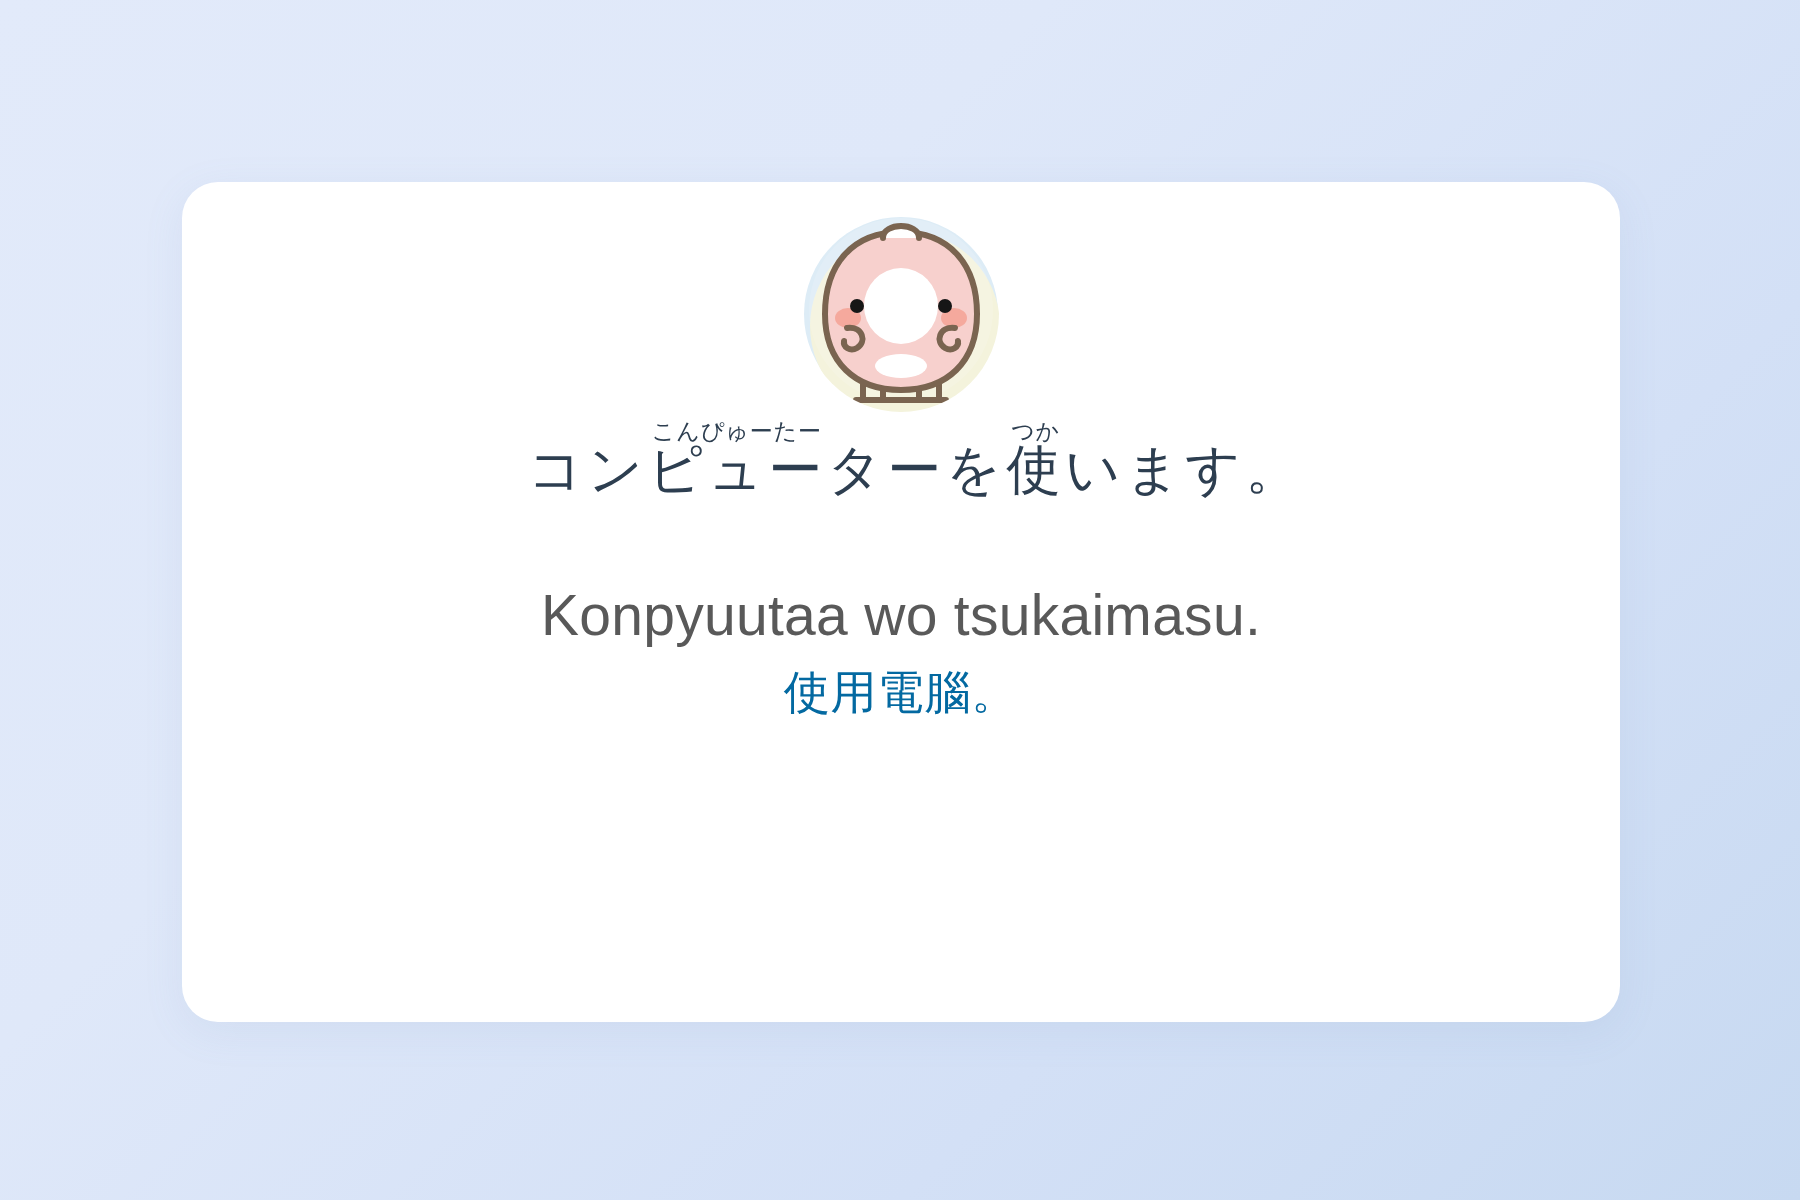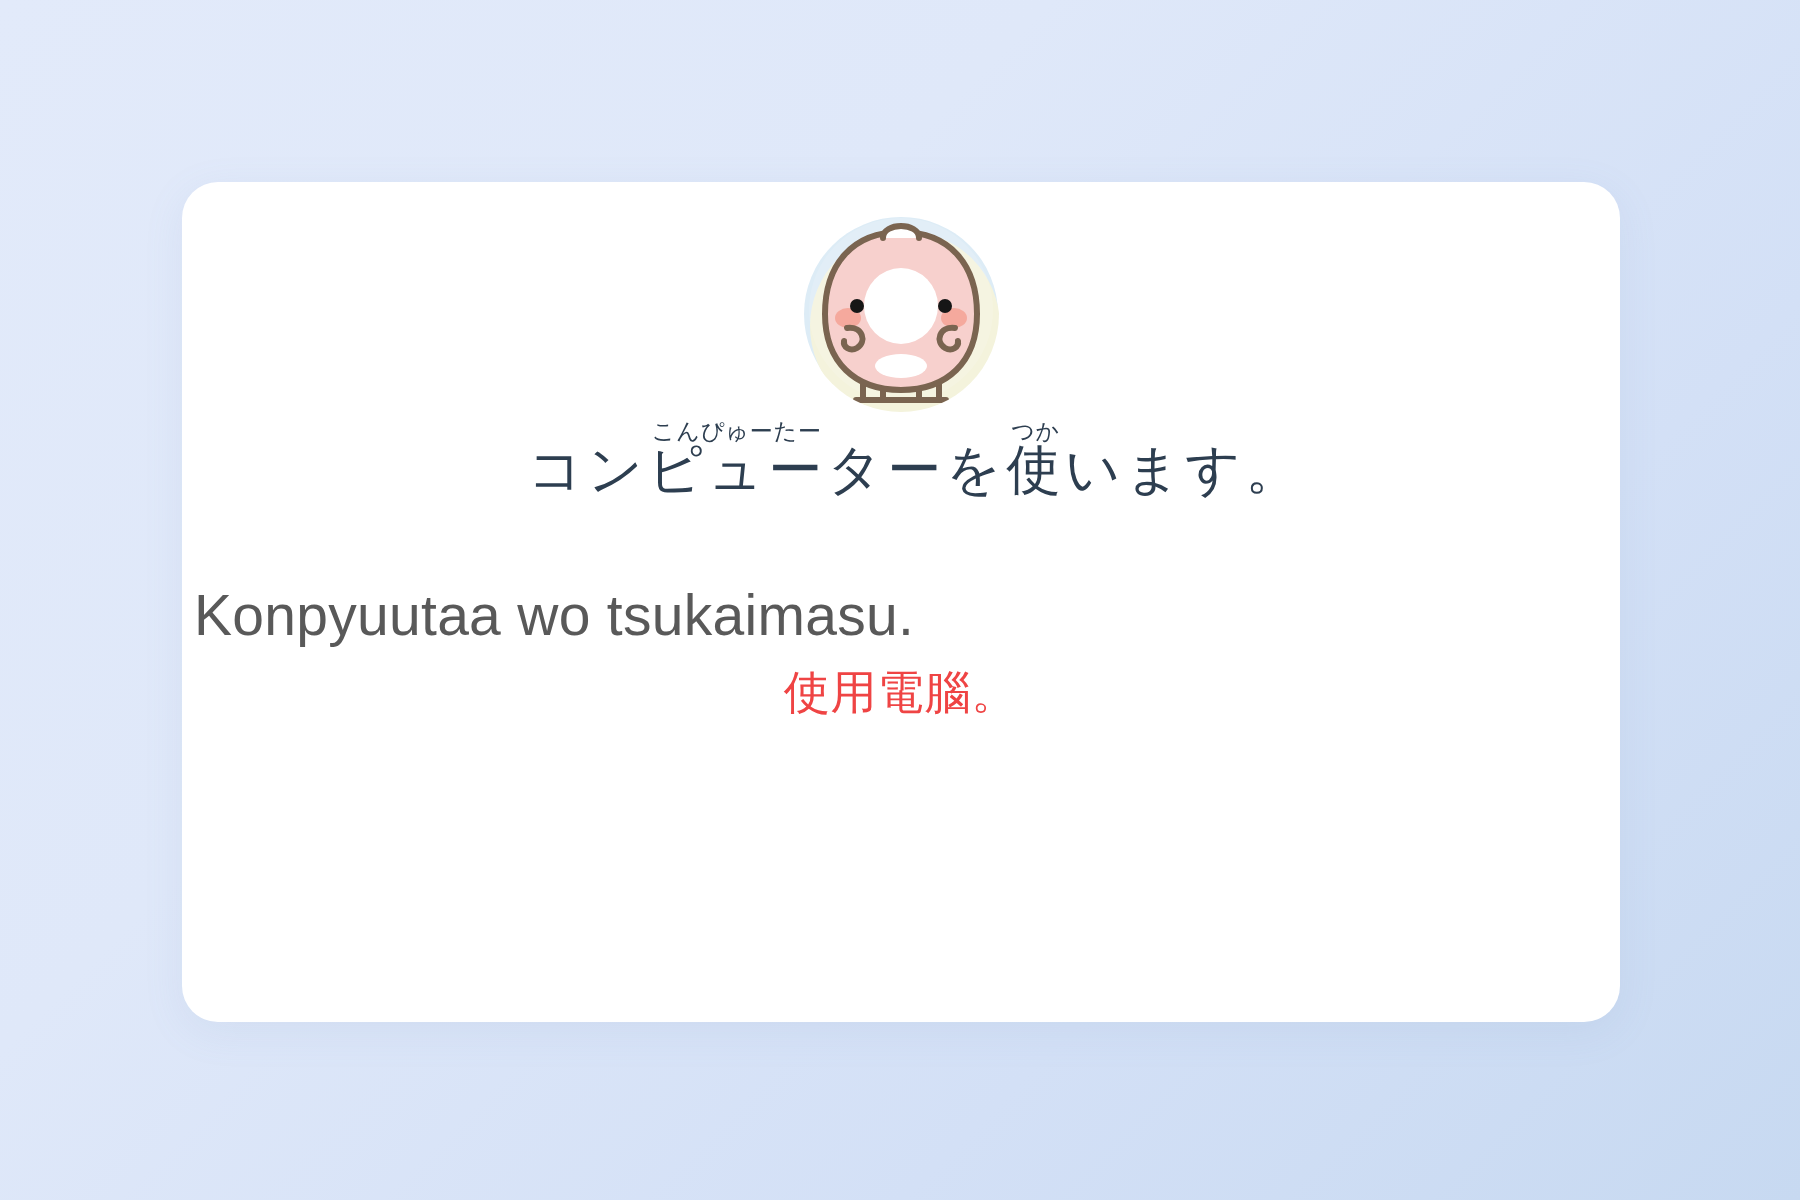--- a/index.html
+++ b/index.html
@@ -78,39 +78,39 @@
     font-weight: 400;
     line-height: 1.45;
     font-family: "DejaVu Sans", "Liberation Sans", sans-serif;
     margin-left: 30px;
   }
 
   
   .romaji {
     position: absolute;
     top: 400px;
-    left: 12px;
+    left: 0;
     width: 100%;
-    text-align: left;
+    text-align: center;
     font-size: 57px;
     color: #595959;
     font-weight: 400;
     letter-spacing: 0.005em;
     white-space: nowrap;
   }
 
   
   .translation {
     position: absolute;
     top: 480px;
     left: 0;
     width: 100%;
     text-align: center;
     font-size: 46px;
-    color: #ef4444;
+    color: #0369a1;
     font-weight: 400;
     letter-spacing: 0.02em;
     white-space: nowrap;
     font-family: "DejaVu Sans", "Liberation Sans", sans-serif;
   }
 
   
   .footer {
     position: absolute;
     left: 86px;

